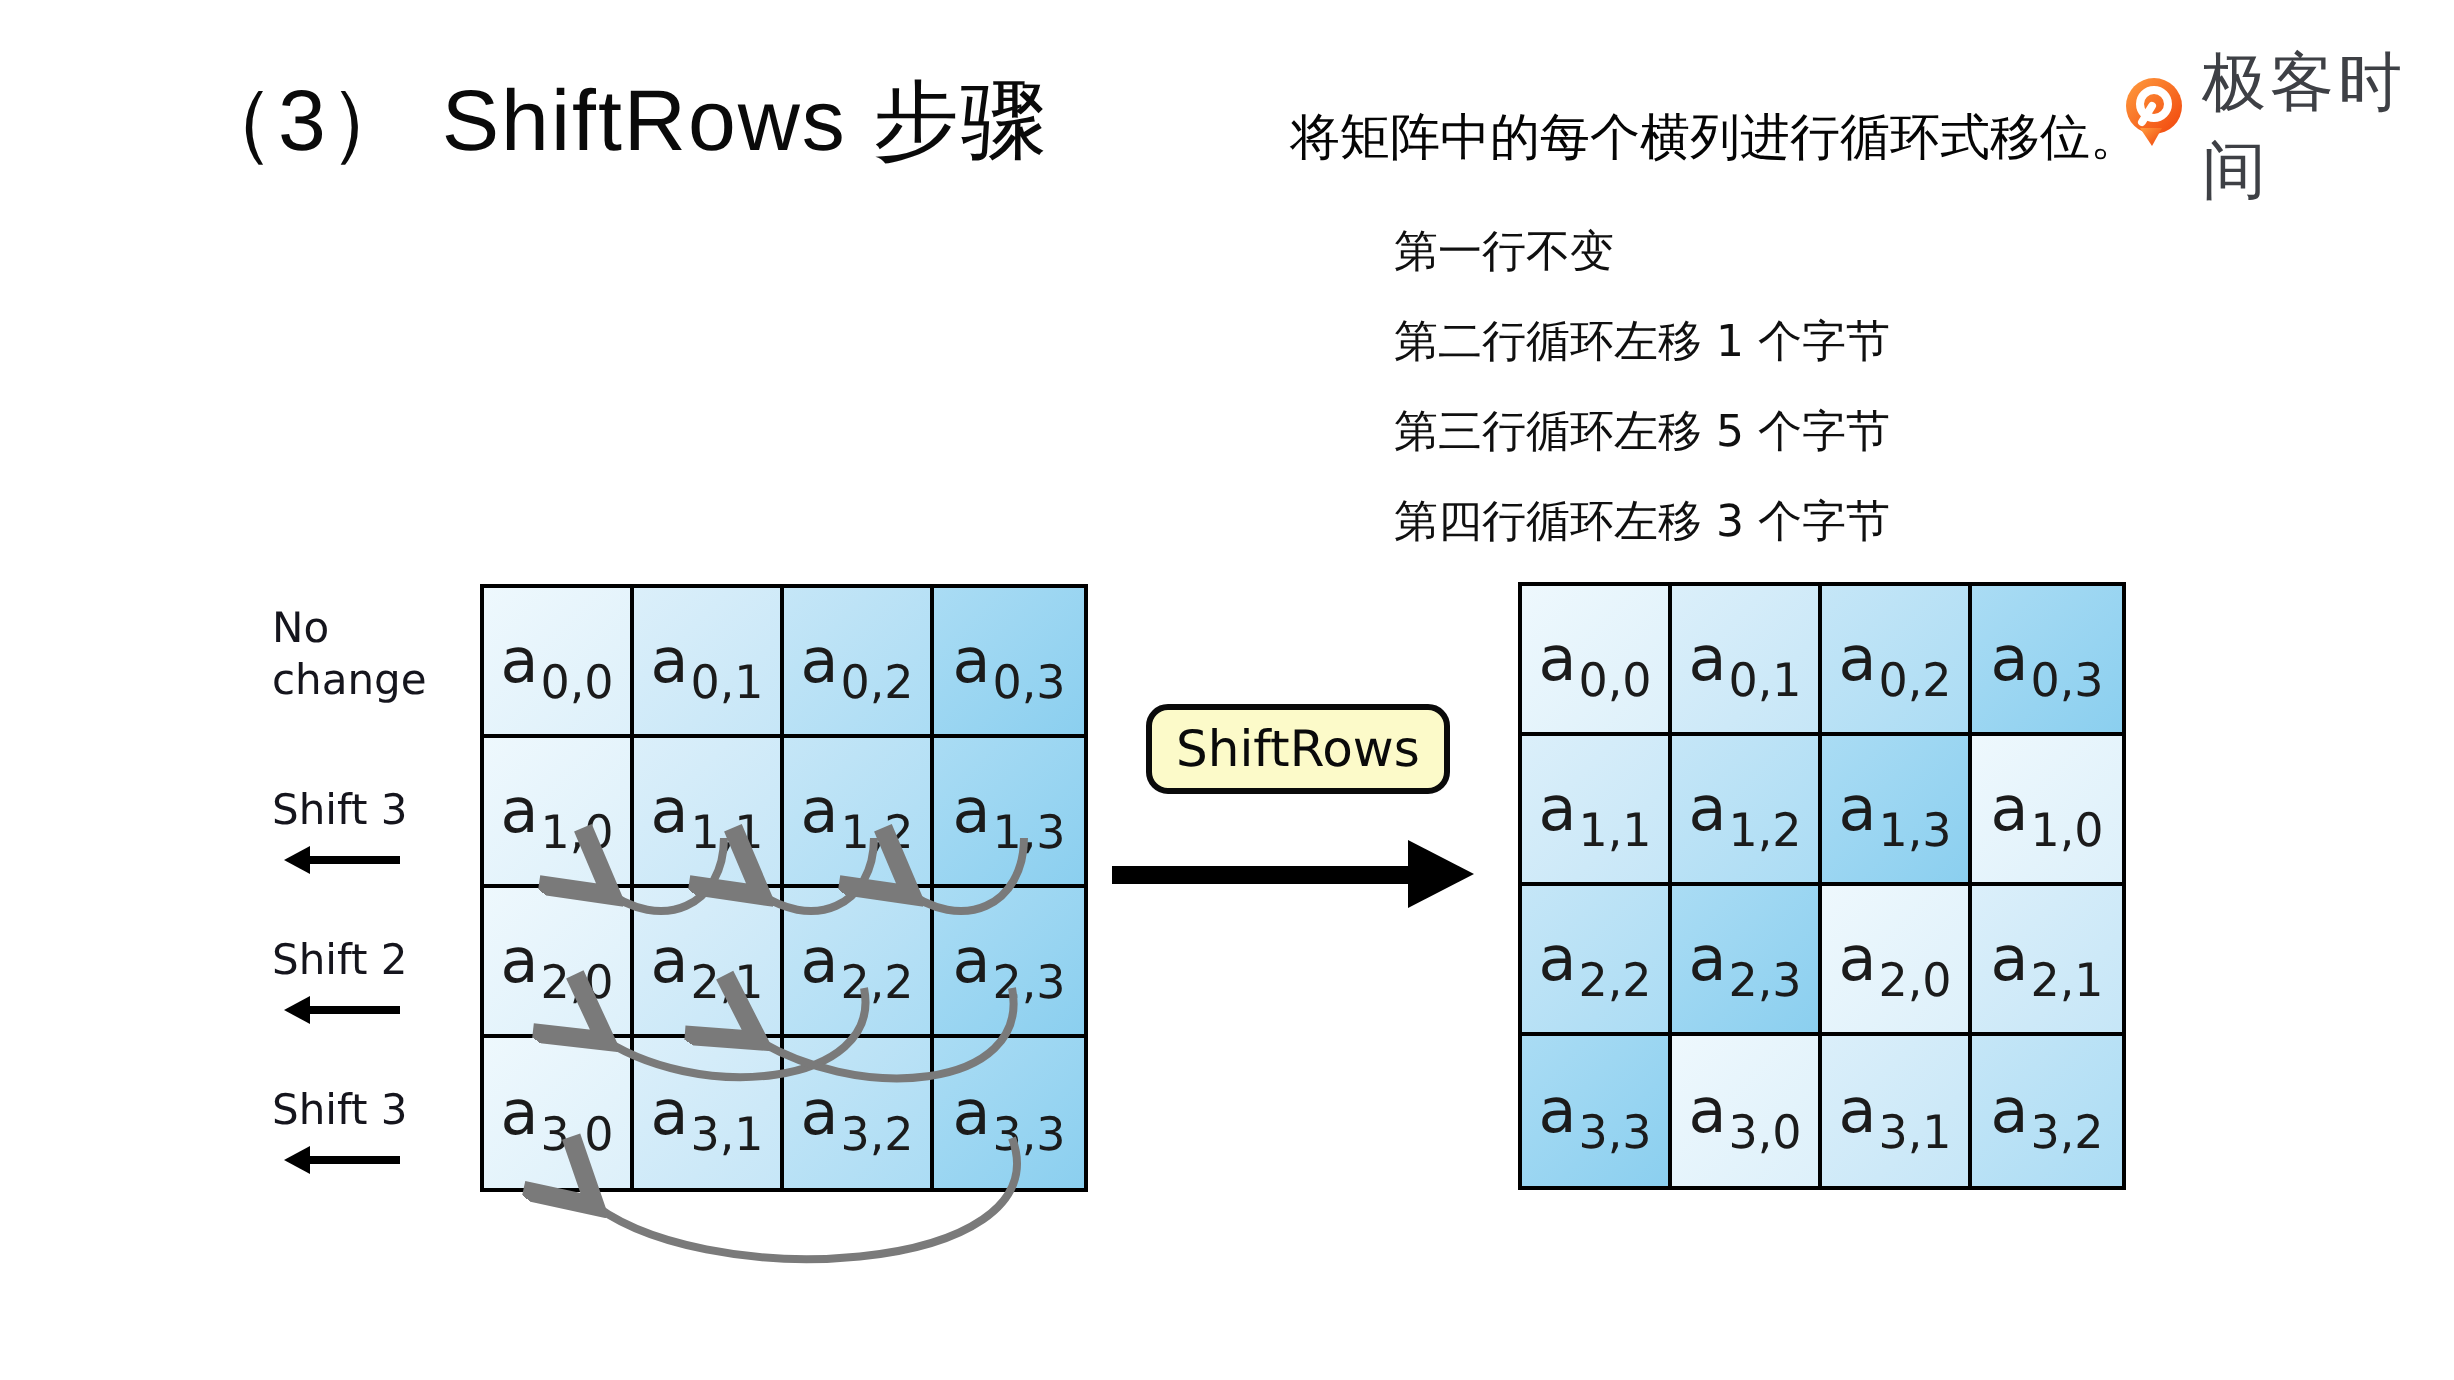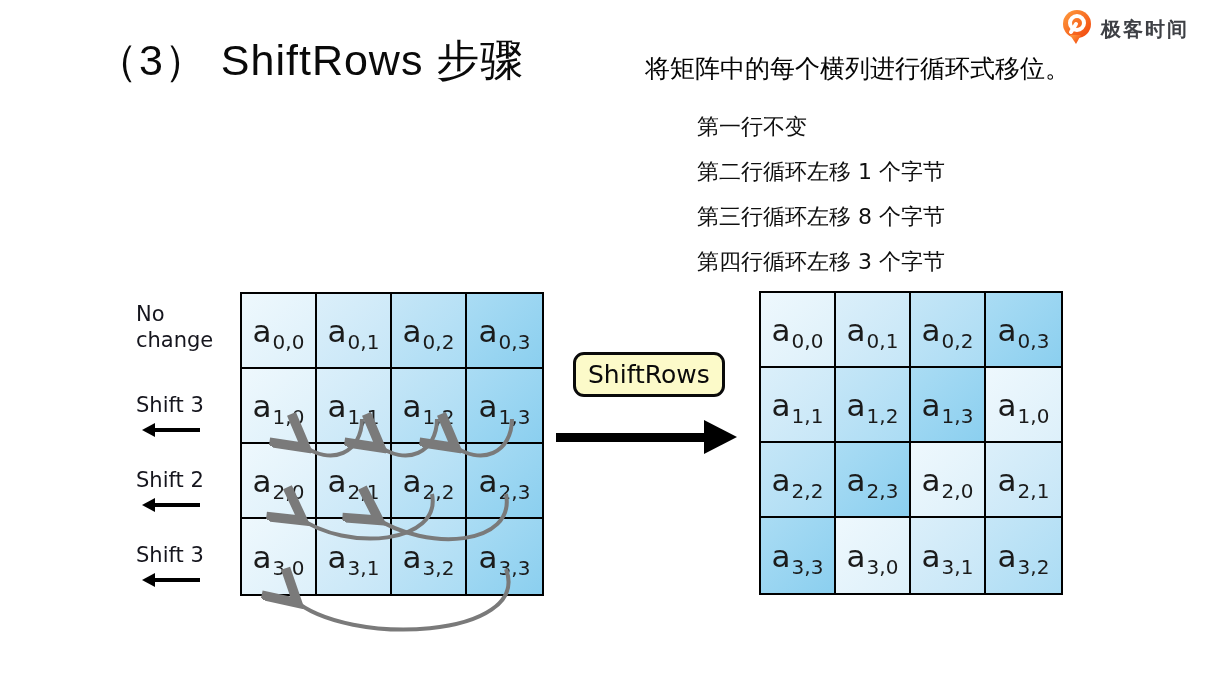--- a/index.html
+++ b/index.html
@@ -6,21 +6,21 @@
   .slide{position:relative;width:1227px;height:690px;background:#ffffff;overflow:hidden;
          font-family:"DejaVu Sans","Liberation Sans",sans-serif;color:#111;}
 
   
   .title{position:absolute;left:95px;top:32px;font-size:43px;font-weight:300;
          letter-spacing:1px;color:#0a0a0a;white-space:pre;
          font-family:"Liberation Sans","DejaVu Sans",sans-serif;}
 
   
   .logo{position:absolute;left:1060px;top:8px;display:flex;align-items:center;gap:7px;}
-  .logo-text{font-size:20px;font-weight:700;color:#3e4045;letter-spacing:2px;}
+  .logo-text{font-size:32px;font-weight:400;color:#3e4045;letter-spacing:2px;margin-top:12px;}
 
   
   .heading{position:absolute;left:645px;top:52px;font-size:25px;font-weight:400;color:#050505;}
   .rules{position:absolute;left:697px;top:104px;}
   .rule-line{font-size:22px;line-height:45px;color:#101010;}
 
   
   .row-label{position:absolute;width:96px;left:136px;
              font-size:21px;color:#15151d;line-height:26px;}
   .rl0{top:301px;}
@@ -33,21 +33,21 @@
   
   .matrix{position:absolute;display:grid;grid-template-columns:repeat(4,75px);
           grid-auto-rows:75px;border:2px solid #000;background:#000;}
   .matrix-left{left:240px;top:292px;}
   .matrix-right{left:759px;top:291px;}
   .cell{border-right:2px solid #000;border-bottom:2px solid #000;
         display:flex;align-items:center;justify-content:center;}
   .cell:nth-child(4n){border-right:none;}
   .cell:nth-last-child(-n+4){border-bottom:none;}
   .cell .sym{font-size:31px;color:#1b1b1b;}
-  .cell .sub{font-size:20px;color:#1b1b1b;transform:translateY(11px);margin-left:1px;}
+  .cell .sub{font-size:23px;color:#1b1b1b;transform:translateY(11px);margin-left:1px;}
 
   
   .op-box{position:absolute;left:573px;top:352px;background:#fcfac9;border:3px solid #0a0a0a;
           border-radius:11px;padding:5px 12px;font-size:25px;color:#0a0a0a;
           font-family:"DejaVu Sans",sans-serif;}
 
   
   .big-arrow-shaft{position:absolute;left:556px;top:433px;width:150px;height:9px;background:#000;}
   .big-arrow-head{position:absolute;left:704px;top:420px;width:0;height:0;
       border-top:17px solid transparent;border-bottom:17px solid transparent;border-left:33px solid #000;}
@@ -79,21 +79,21 @@
       </svg>
     </span>
     <span class="logo-text">极客时间</span>
   </div>
 
   <div class="heading">将矩阵中的每个横列进行循环式移位。</div>
 
   <div class="rules">
       <div class="rule-line">第一行不变</div>
       <div class="rule-line">第二行循环左移 1 个字节</div>
-      <div class="rule-line">第三行循环左移 8 个字节</div>
+      <div class="rule-line">第三行循环左移 5 个字节</div>
       <div class="rule-line">第四行循环左移 3 个字节</div>
     </div>
 
   <div class="row-label rl0"><span>No change</span></div>
     <div class="row-label rl1"><span>Shift 3</span><div class="mini-arrow">
         <span class="head"></span>
         <span class="shaft"></span>
       </div></div>
     <div class="row-label rl2"><span>Shift 2</span><div class="mini-arrow">
         <span class="head"></span>

